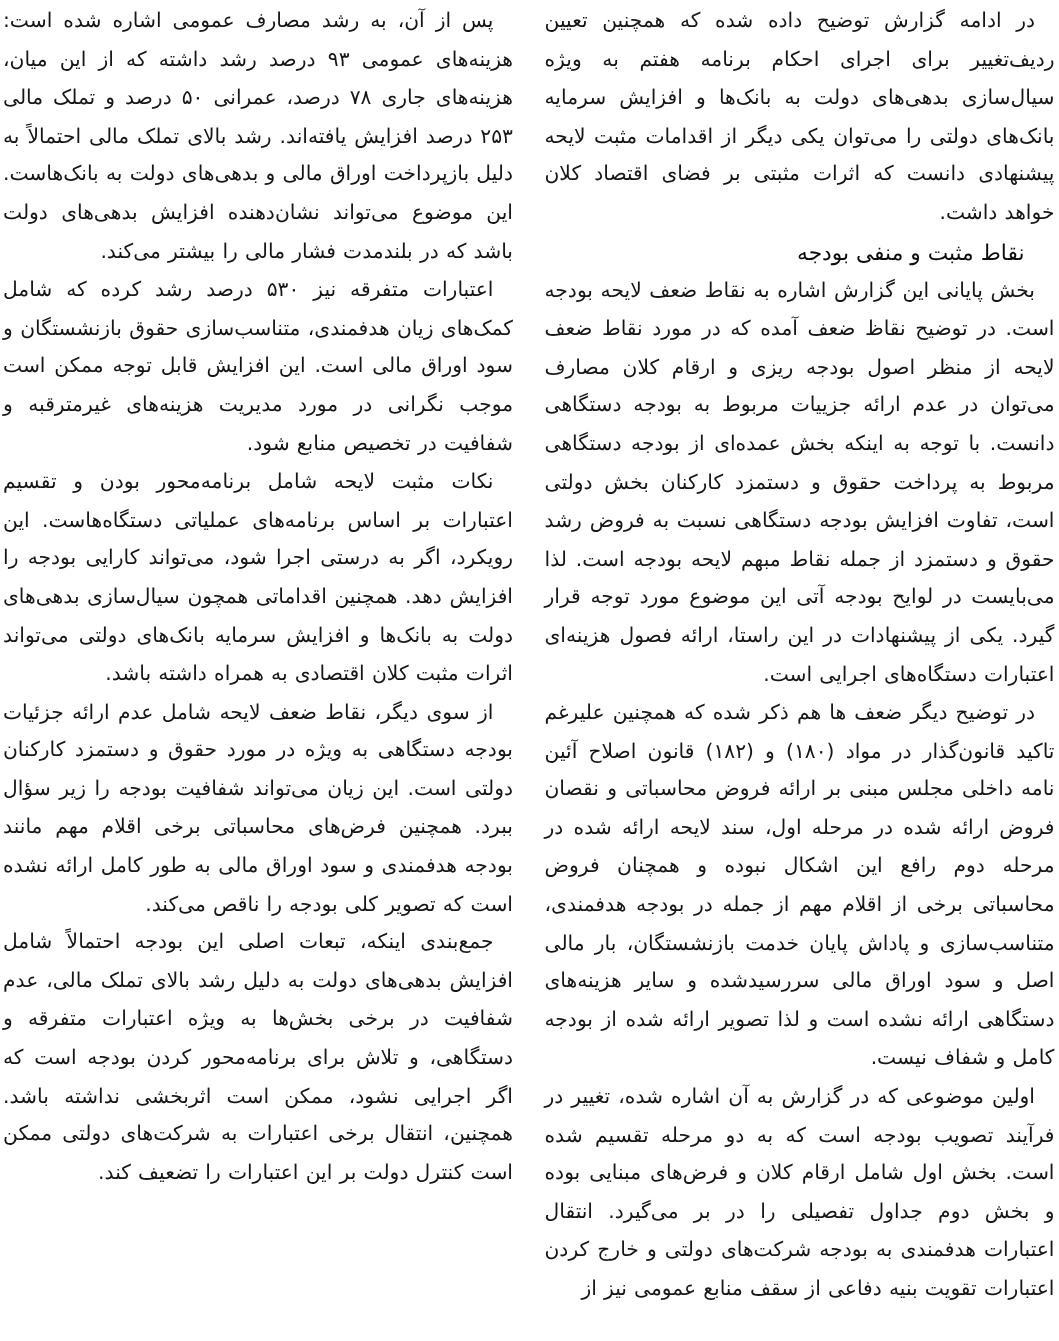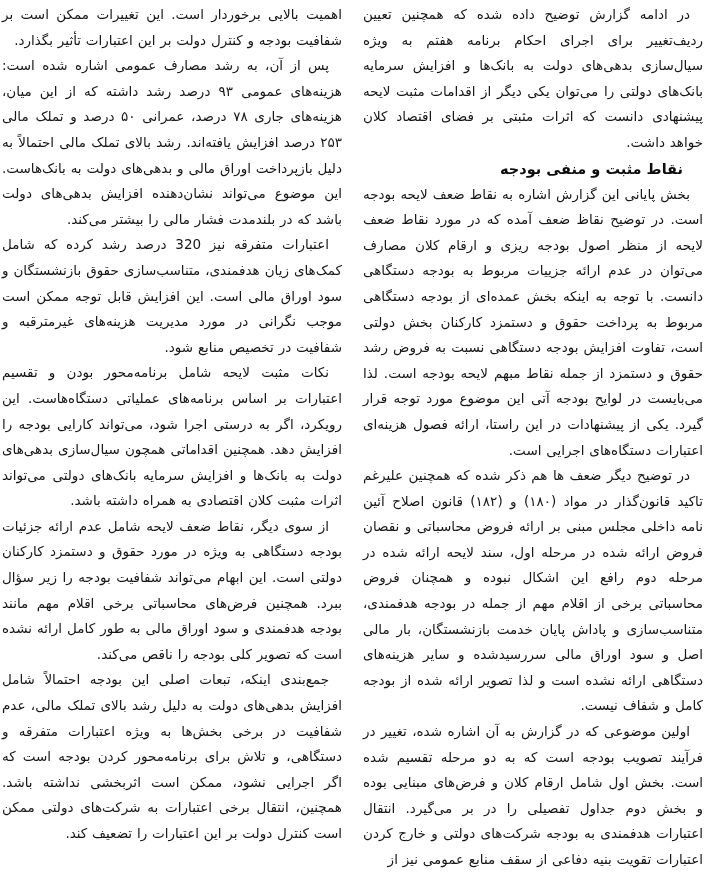--- a/index.html
+++ b/index.html
@@ -37,40 +37,39 @@
     text-indent: 13px;
     word-spacing: 0.5px;
   }
   .para.cont {
     text-indent: 0;
   }
   .heading {
     margin: 0;
     color: #0d0d0d;
     font-size: 14.5px;
-    font-weight: 700;
+    font-weight: 400;
     line-height: 26px;
     text-indent: 20px;
   }
 </style>
 </head>
 <body>
 
 <div class="page">
 
   <section class="col">
     <p class="para">در ادامه گزارش توضیح داده شده که همچنین تعیین ردیف‌تغییر برای اجرای احکام برنامه هفتم به ویژه سیال‌سازی بدهی‌های دولت به بانک‌ها و افزایش سرمایه بانک‌های دولتی را می‌توان یکی دیگر از اقدامات مثبت لایحه پیشنهادی دانست که اثرات مثبتی بر فضای اقتصاد کلان خواهد داشت.</p>
     <h2 class="heading">نقاط مثبت و منفی بودجه</h2>
     <p class="para">بخش پایانی این گزارش اشاره به نقاط ضعف لایحه بودجه است. در توضیح نقاظ ضعف آمده که در مورد نقاط ضعف لایحه از منظر اصول بودجه ریزی و ارقام کلان مصارف می‌توان در عدم ارائه جزییات مربوط به بودجه دستگاهی دانست. با توجه به اینکه بخش عمده‌ای از بودجه دستگاهی مربوط به پرداخت حقوق و دستمزد کارکنان بخش دولتی است، تفاوت افزایش بودجه دستگاهی نسبت به فروض رشد حقوق و دستمزد از جمله نقاط مبهم لایحه بودجه است. لذا می‌بایست در لوایح بودجه آتی این موضوع مورد توجه قرار گیرد. یکی از پیشنهادات در این راستا، ارائه فصول هزینه‌ای اعتبارات دستگاه‌های اجرایی است.</p>
     <p class="para">در توضیح دیگر ضعف ها هم ذکر شده که همچنین علیرغم تاکید قانون‌گذار در مواد (۱۸۰) و (۱۸۲) قانون اصلاح آئین نامه داخلی مجلس مبنی بر ارائه فروض محاسباتی و نقصان فروض ارائه شده در مرحله اول، سند لایحه ارائه شده در مرحله دوم رافع این اشکال نبوده و همچنان فروض محاسباتی برخی از اقلام مهم از جمله در بودجه هدفمندی، متناسب‌سازی و پاداش پایان خدمت بازنشستگان، بار مالی اصل و سود اوراق مالی سررسیدشده و سایر هزینه‌های دستگاهی ارائه نشده است و لذا تصویر ارائه شده از بودجه کامل و شفاف نیست.</p>
     <p class="para">اولین موضوعی که در گزارش به آن اشاره شده، تغییر در فرآیند تصویب بودجه است که به دو مرحله تقسیم شده است. بخش اول شامل ارقام کلان و فرض‌های مبنایی بوده و بخش دوم جداول تفصیلی را در بر می‌گیرد. انتقال اعتبارات هدفمندی به بودجه شرکت‌های دولتی و خارج کردن اعتبارات تقویت بنیه دفاعی از سقف منابع عمومی نیز از</p>
   </section>
 
   <section class="col">
-    <p class="para cont">اهمیت بالایی برخوردار است. این تغییرات ممکن است بر شفافیت بودجه و کنترل دولت بر این اعتبارات تأثیر بگذارد.</p>
     <p class="para">پس از آن، به رشد مصارف عمومی اشاره شده است: هزینه‌های عمومی ۹۳ درصد رشد داشته که از این میان، هزینه‌های جاری ۷۸ درصد، عمرانی ۵۰ درصد و تملک مالی ۲۵۳ درصد افزایش یافته‌اند. رشد بالای تملک مالی احتمالاً به دلیل بازپرداخت اوراق مالی و بدهی‌های دولت به بانک‌هاست. این موضوع می‌تواند نشان‌دهنده افزایش بدهی‌های دولت باشد که در بلندمدت فشار مالی را بیشتر می‌کند.</p>
-    <p class="para">اعتبارات متفرقه نیز 320 درصد رشد کرده که شامل کمک‌های زیان هدفمندی، متناسب‌سازی حقوق بازنشستگان و سود اوراق مالی است. این افزایش قابل توجه ممکن است موجب نگرانی در مورد مدیریت هزینه‌های غیرمترقبه و شفافیت در تخصیص منابع شود.</p>
+    <p class="para">اعتبارات متفرقه نیز ۵۳۰ درصد رشد کرده که شامل کمک‌های زیان هدفمندی، متناسب‌سازی حقوق بازنشستگان و سود اوراق مالی است. این افزایش قابل توجه ممکن است موجب نگرانی در مورد مدیریت هزینه‌های غیرمترقبه و شفافیت در تخصیص منابع شود.</p>
     <p class="para">نکات مثبت لایحه شامل برنامه‌محور بودن و تقسیم اعتبارات بر اساس برنامه‌های عملیاتی دستگاه‌هاست. این رویکرد، اگر به درستی اجرا شود، می‌تواند کارایی بودجه را افزایش دهد. همچنین اقداماتی همچون سیال‌سازی بدهی‌های دولت به بانک‌ها و افزایش سرمایه بانک‌های دولتی می‌تواند اثرات مثبت کلان اقتصادی به همراه داشته باشد.</p>
-    <p class="para">از سوی دیگر، نقاط ضعف لایحه شامل عدم ارائه جزئیات بودجه دستگاهی به ویژه در مورد حقوق و دستمزد کارکنان دولتی است. این ابهام می‌تواند شفافیت بودجه را زیر سؤال ببرد. همچنین فرض‌های محاسباتی برخی اقلام مهم مانند بودجه هدفمندی و سود اوراق مالی به طور کامل ارائه نشده است که تصویر کلی بودجه را ناقص می‌کند.</p>
+    <p class="para">از سوی دیگر، نقاط ضعف لایحه شامل عدم ارائه جزئیات بودجه دستگاهی به ویژه در مورد حقوق و دستمزد کارکنان دولتی است. این زیان می‌تواند شفافیت بودجه را زیر سؤال ببرد. همچنین فرض‌های محاسباتی برخی اقلام مهم مانند بودجه هدفمندی و سود اوراق مالی به طور کامل ارائه نشده است که تصویر کلی بودجه را ناقص می‌کند.</p>
     <p class="para">جمع‌بندی اینکه، تبعات اصلی این بودجه احتمالاً شامل افزایش بدهی‌های دولت به دلیل رشد بالای تملک مالی، عدم شفافیت در برخی بخش‌ها به ویژه اعتبارات متفرقه و دستگاهی، و تلاش برای برنامه‌محور کردن بودجه است که اگر اجرایی نشود، ممکن است اثربخشی نداشته باشد. همچنین، انتقال برخی اعتبارات به شرکت‌های دولتی ممکن است کنترل دولت بر این اعتبارات را تضعیف کند.</p>
   </section>
 
 </div>
 
 </body></html>

